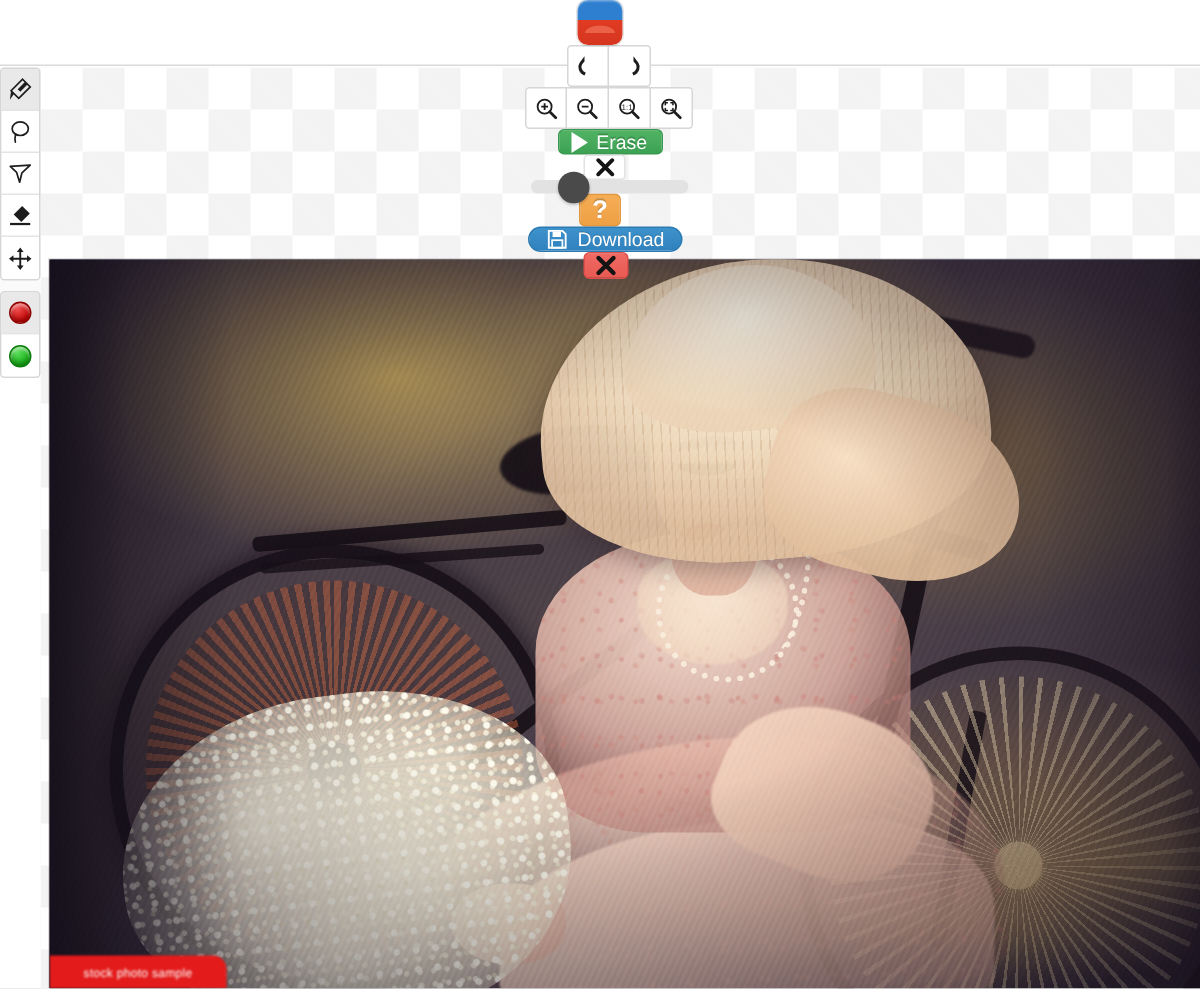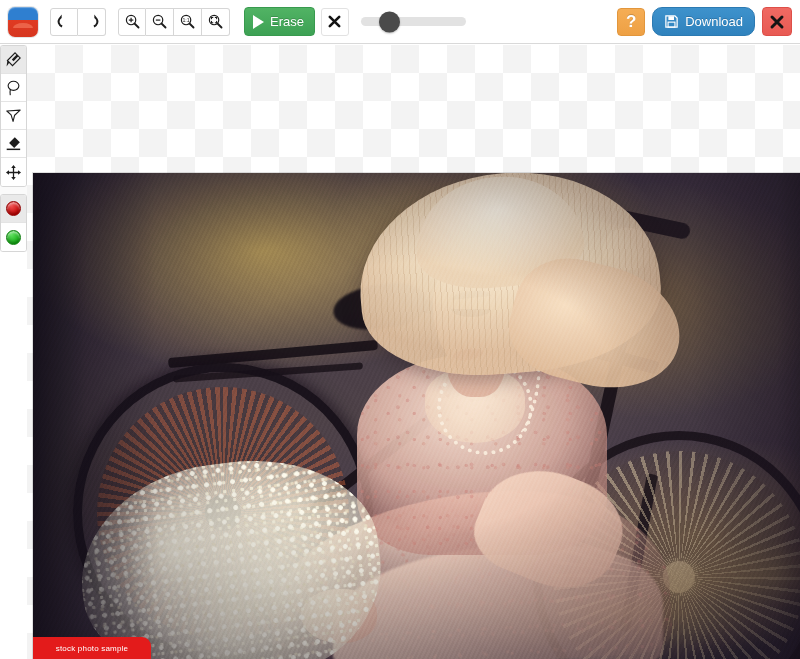--- a/index.html
+++ b/index.html
@@ -13,20 +13,21 @@
   #app { position:relative; width:800px; height:659px; background:#ffffff; }
 
   
   #toolbar {
     position:absolute; left:0; top:0; width:800px; height:44px;
     background:#ffffff;
     border-bottom:1px solid #d9d9d9;
     display:flex; align-items:center;
     padding:0 8px;
     z-index:30;
+    flex-direction:column;
   }
 
   .logo {
     width:30px; height:30px; border-radius:7px;
     background:linear-gradient(#2f7fd0 0%, #2f7fd0 44%, #e03a22 44%, #d6361f 100%);
     box-shadow:0 0 0 1px rgba(0,0,0,.10), inset 0 1px 1px rgba(255,255,255,.35);
     position:relative; flex:0 0 auto; overflow:hidden;
   }
   .logo::after{
     content:""; position:absolute; left:5px; right:5px; top:56%; height:5px;

